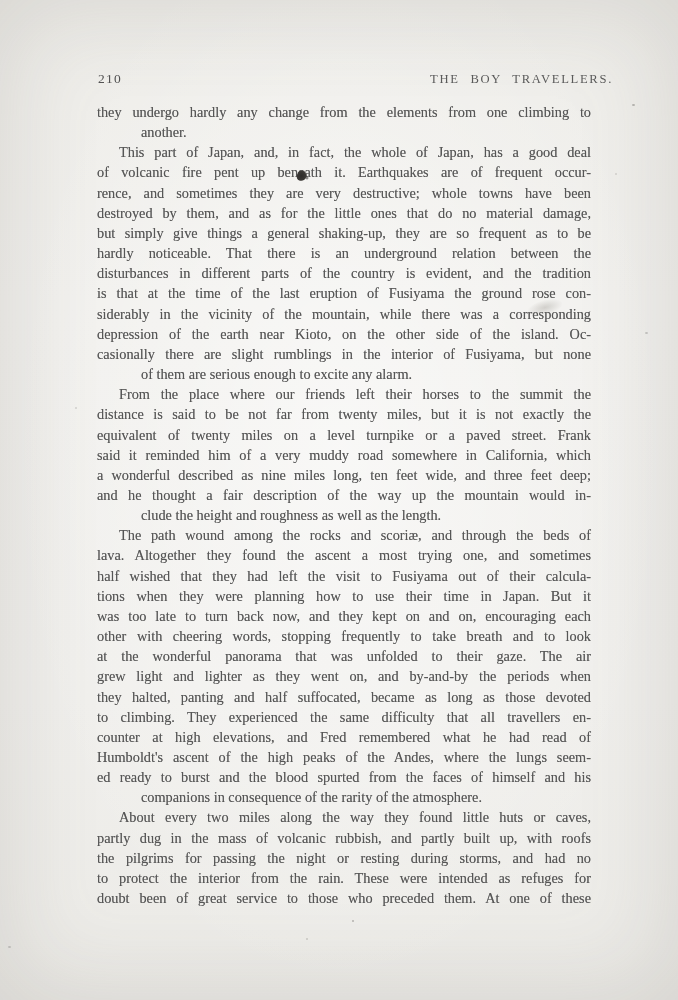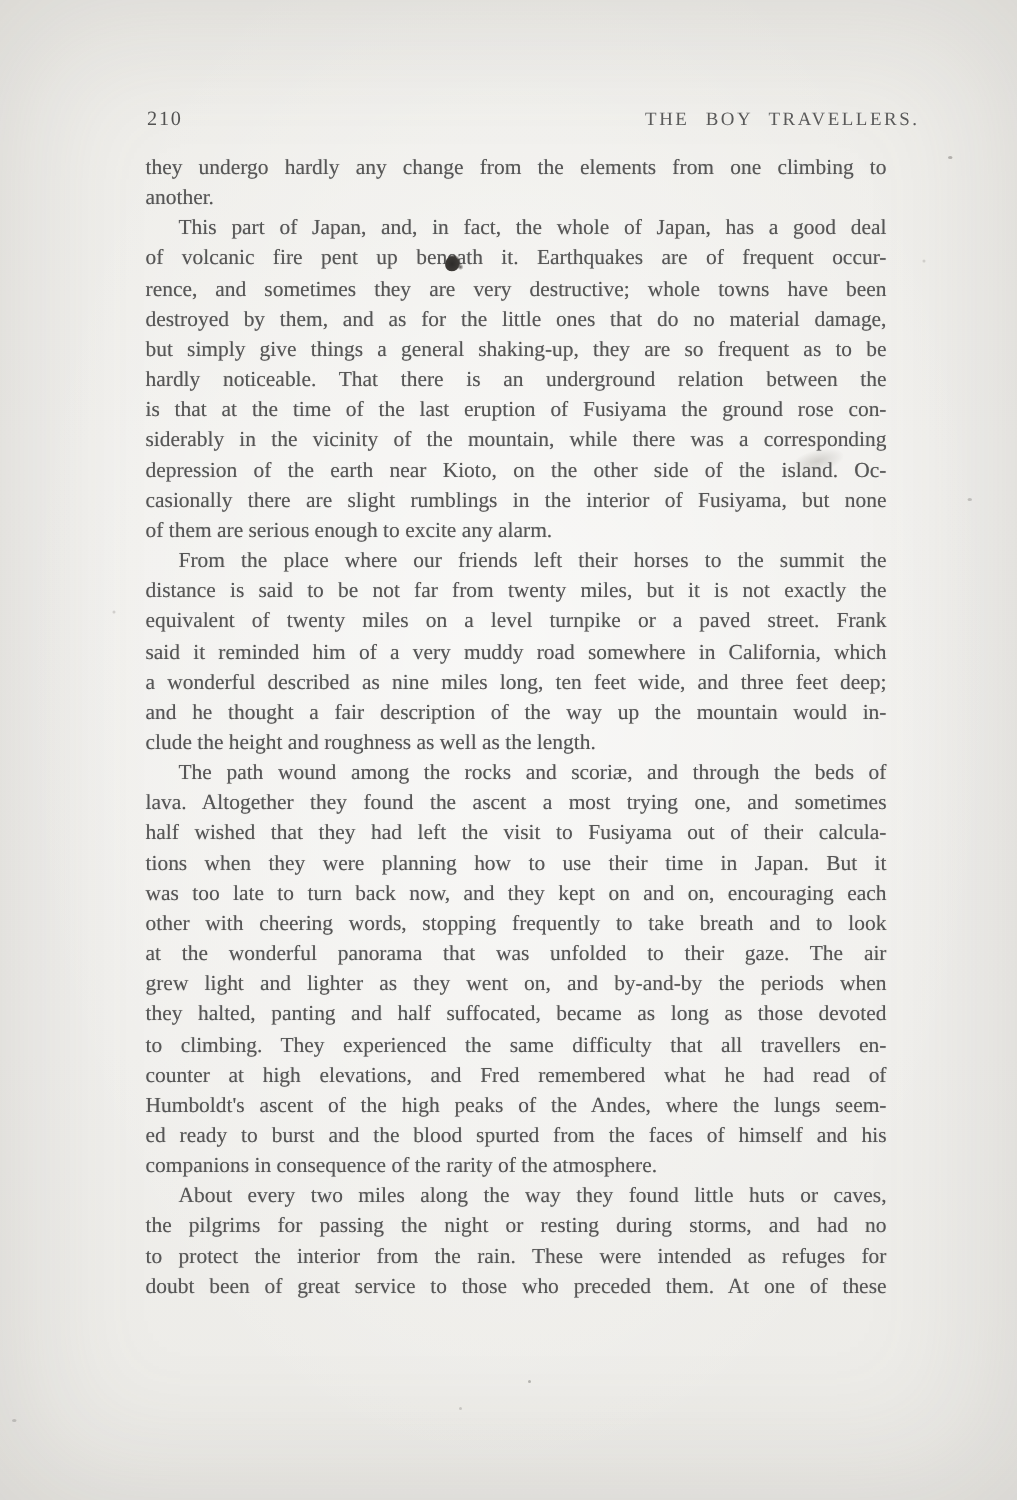--- a/index.html
+++ b/index.html
@@ -43,21 +43,21 @@
     line-height: 20.15px;
     color: #565656;
     text-shadow: 0 0 0.5px rgba(86,86,86,0.55);
   }
   .paragraph { margin: 0; padding: 0; }
   .line {
     text-align: justify;
     text-align-last: justify;
     white-space: normal;
   }
-  .line.no-fill { text-align-last: left; }
+  .line.no-fill { text-align-last: left; margin-left: 44px; }
   .line.indent { text-indent: 22px; }
   
   .ink-blot {
     position: absolute; left: 297px; top: 170px;
     width: 10px; height: 11px;
     background: radial-gradient(ellipse at 45% 55%, #2e2c2a 0%, #3c3936 55%, rgba(60,57,54,0) 78%);
     border-radius: 55% 45% 60% 40%;
     transform: rotate(12deg);
   }
   .ink-blot-tail {
@@ -97,20 +97,21 @@
         <div class="line">they undergo hardly any change from the elements from one climbing to</div>
         <div class="line no-fill">another.</div>
       </div>
       <div class="paragraph">
         <div class="line indent">This part of Japan, and, in fact, the whole of Japan, has a good deal</div>
         <div class="line">of volcanic fire pent up beneath it.  Earthquakes are of frequent occur-</div>
         <div class="line">rence, and sometimes they are very destructive; whole towns have been</div>
         <div class="line">destroyed by them, and as for the little ones that do no material damage,</div>
         <div class="line">but simply give things a general shaking-up, they are so frequent as to be</div>
         <div class="line">hardly noticeable.  That there is an underground relation between the</div>
+        <div class="line">disturbances in different parts of the country is evident, and the tradition</div>
         <div class="line">is that at the time of the last eruption of Fusiyama the ground rose con-</div>
         <div class="line">siderably in the vicinity of the mountain, while there was a corresponding</div>
         <div class="line">depression of the earth near Kioto, on the other side of the island.  Oc-</div>
         <div class="line">casionally there are slight rumblings in the interior of Fusiyama, but none</div>
         <div class="line no-fill">of them are serious enough to excite any alarm.</div>
       </div>
       <div class="paragraph">
         <div class="line indent">From the place where our friends left their horses to the summit the</div>
         <div class="line">distance is said to be not far from twenty miles, but it is not exactly the</div>
         <div class="line">equivalent of twenty miles on a level turnpike or a paved street.  Frank</div>
@@ -130,20 +131,21 @@
         <div class="line">grew light and lighter as they went on, and by-and-by the periods when</div>
         <div class="line">they halted, panting and half suffocated, became as long as those devoted</div>
         <div class="line">to climbing.  They experienced the same difficulty that all travellers en-</div>
         <div class="line">counter at high elevations, and Fred remembered what he had read of</div>
         <div class="line">Humboldt's ascent of the high peaks of the Andes, where the lungs seem-</div>
         <div class="line">ed ready to burst and the blood spurted from the faces of himself and his</div>
         <div class="line no-fill">companions in consequence of the rarity of the atmosphere.</div>
       </div>
       <div class="paragraph">
         <div class="line indent">About every two miles along the way they found little huts or caves,</div>
+        <div class="line">partly dug in the mass of volcanic rubbish, and partly built up, with roofs</div>
         <div class="line">the pilgrims for passing the night or resting during storms, and had no</div>
         <div class="line">to protect the interior from the rain.  These were intended as refuges for</div>
         <div class="line">doubt been of great service to those who preceded them.  At one of these</div>
       </div>
     </div>
 
   <div class="ink-blot"></div>
   <div class="ink-blot-tail"></div>
   <div class="scan-smudge"></div>
 

